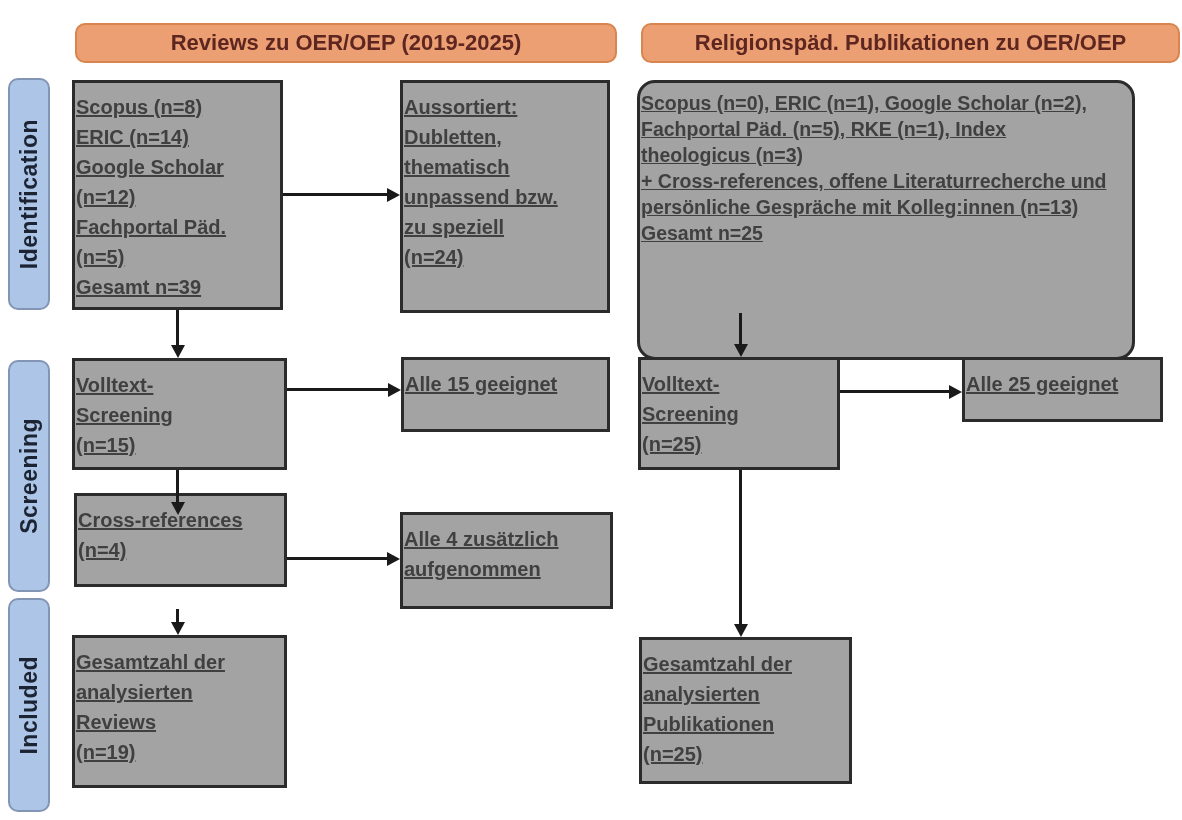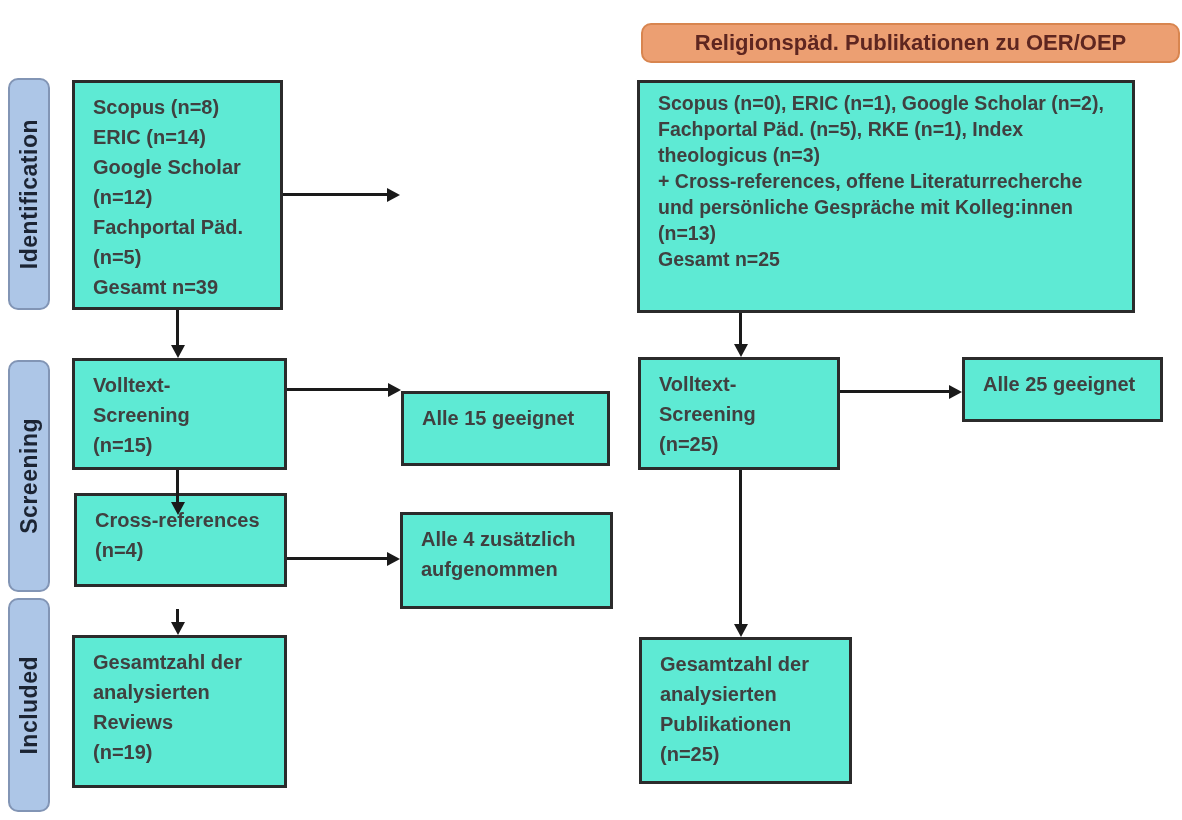--- a/index.html
+++ b/index.html
@@ -37,28 +37,29 @@
     transform:rotate(180deg);
     font-weight:bold;
     font-size:23px;
     color:#1C2433;
     letter-spacing:0.5px;
     white-space:nowrap;
   }
   .box{
     position:absolute;
     box-sizing:border-box;
-    background:#5eead4;
+    background:#a3a3a3;
     border:3px solid #2B2B2B;
     color:#404040;
     font-weight:bold;
     font-size:20px;
     line-height:30px;
-    padding:9px 12px 6px 18px;
+    padding:9px 12px 6px 1px;
     white-space:pre-line;
+    text-decoration:underline;
   }
   .box.small-lh{line-height:26px;font-size:19.5px;padding-top:7px;}
   .shaft-h{position:absolute;height:3px;background:#1A1A1A;}
   .shaft-v{position:absolute;width:3px;background:#1A1A1A;}
   .head-right{
     position:absolute;width:0;height:0;
     border-top:7px solid transparent;
     border-bottom:7px solid transparent;
     border-left:13px solid #1A1A1A;
   }
@@ -67,20 +68,23 @@
     border-left:7px solid transparent;
     border-right:7px solid transparent;
     border-top:13px solid #1A1A1A;
   }
 </style>
 </head>
 <body>
 
 <div id="canvas">
 
+  <div class="hdr" style="left:75px;top:23px;width:542px;">
+    <span>Reviews zu OER/OEP (2019-2025)</span>
+  </div>
   <div class="hdr" style="left:641px;top:23px;width:539px;">
     <span>Religionspäd. Publikationen zu OER/OEP</span>
   </div>
 
   <div class="pill" style="top:78px;height:232px;">
     <span>Identification</span>
   </div>
   <div class="pill" style="top:360px;height:232px;">
     <span>Screening</span>
   </div>
@@ -89,39 +93,45 @@
   </div>
 
   <div class="box" style="left:72px;top:80px;width:211px;height:230px;">Scopus (n=8)
 ERIC (n=14)
 Google Scholar
 (n=12)
 Fachportal Päd.
 (n=5)
 Gesamt n=39</div>
 
+  <div class="box" style="left:400px;top:80px;width:210px;height:233px;">Aussortiert:
+Dubletten,
+thematisch
+unpassend bzw.
+zu speziell
+(n=24)</div>
 
   <div class="box" style="left:72px;top:358px;width:215px;height:112px;">Volltext-
 Screening
 (n=15)</div>
 
-  <div class="box" style="left:401px;top:357px;width:209px;height:75px;margin-top:34px;">Alle 15 geeignet</div>
+  <div class="box" style="left:401px;top:357px;width:209px;height:75px;">Alle 15 geeignet</div>
 
   <div class="box" style="left:74px;top:493px;width:213px;height:94px;">Cross-references
 (n=4)</div>
 
   <div class="box" style="left:400px;top:512px;width:213px;height:97px;">Alle 4 zusätzlich
 aufgenommen</div>
 
   <div class="box" style="left:72px;top:635px;width:215px;height:153px;">Gesamtzahl der
 analysierten
 Reviews
 (n=19)</div>
 
-  <div class="box small-lh" style="left:637px;top:80px;width:498px;height:233px;">Scopus (n=0), ERIC (n=1), Google Scholar (n=2), Fachportal Päd. (n=5), RKE (n=1), Index theologicus (n=3)
+  <div class="box small-lh" style="left:637px;top:80px;width:498px;height:280px;border-radius:18px;">Scopus (n=0), ERIC (n=1), Google Scholar (n=2), Fachportal Päd. (n=5), RKE (n=1), Index theologicus (n=3)
 + Cross-references, offene Literaturrecherche und persönliche Gespräche mit Kolleg:innen (n=13)
 Gesamt n=25</div>
 
   <div class="box" style="left:638px;top:357px;width:202px;height:113px;">Volltext-
 Screening
 (n=25)</div>
 
   <div class="box" style="left:962px;top:357px;width:201px;height:65px;">Alle 25 geeignet</div>
 
   <div class="box" style="left:639px;top:637px;width:213px;height:147px;">Gesamtzahl der

